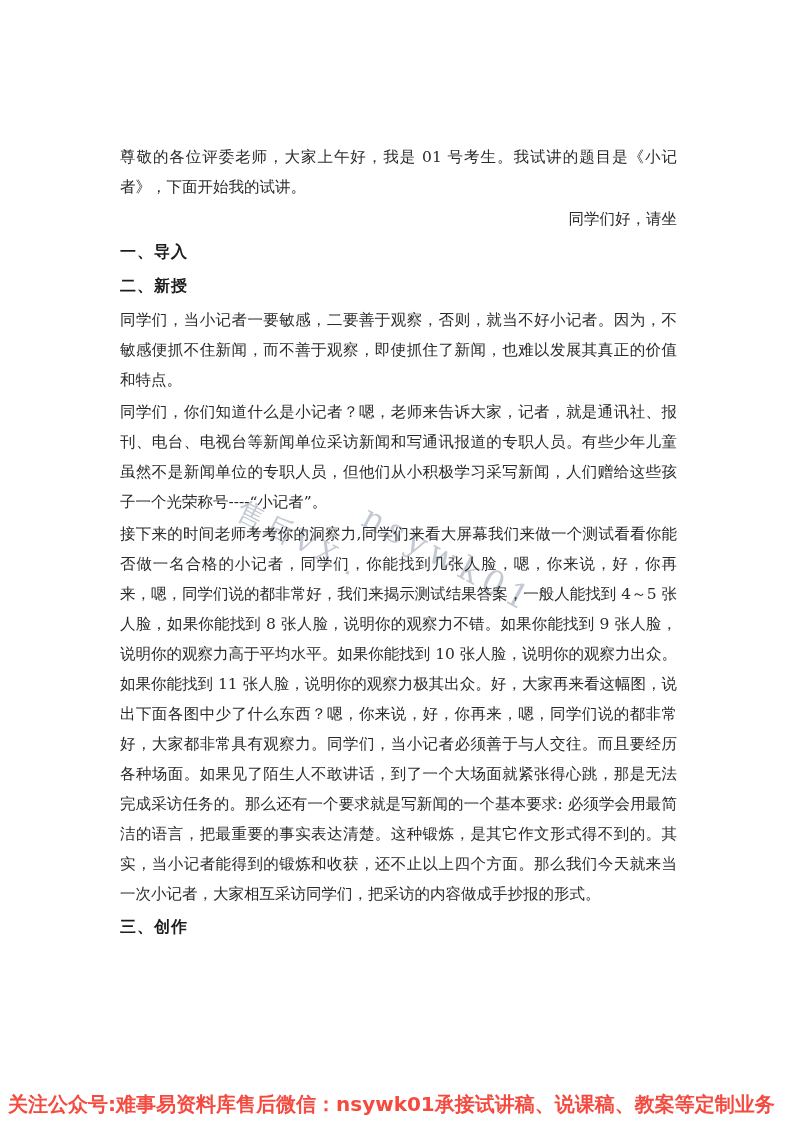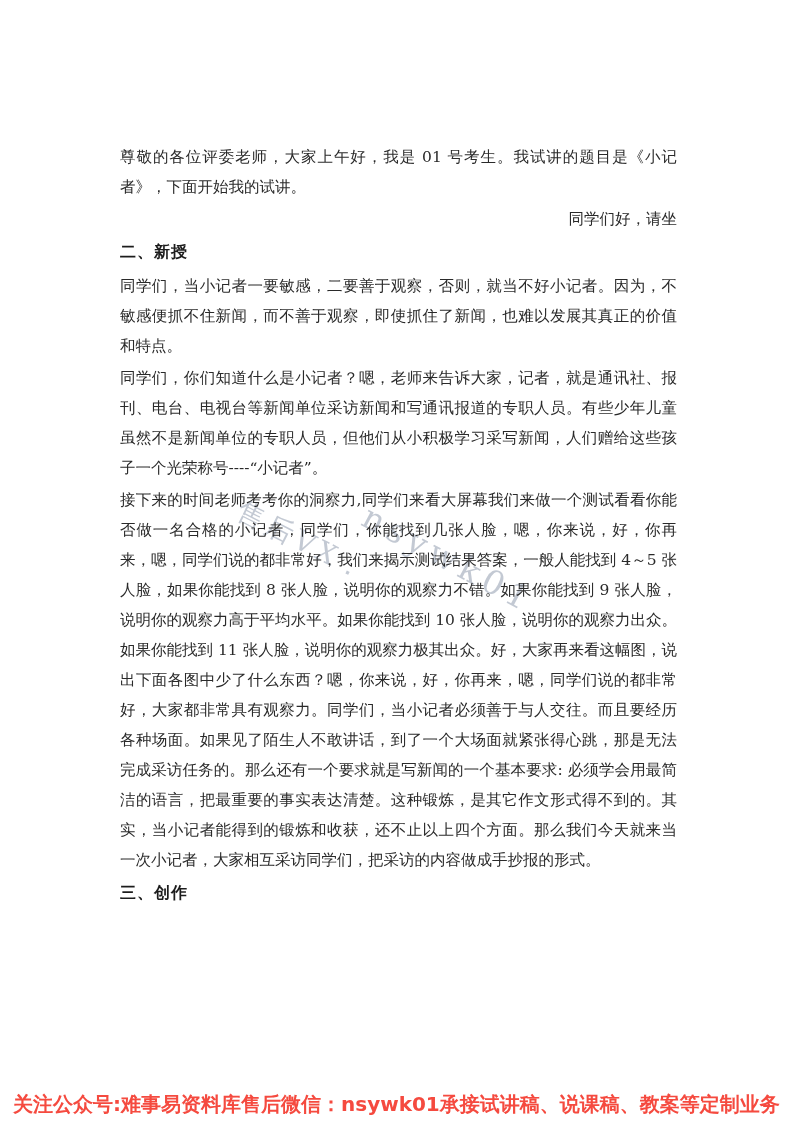--- a/index.html
+++ b/index.html
@@ -58,45 +58,45 @@
     color: #1c1c1c;
     text-align: left;
     letter-spacing: 1px;
   }
   
   .footer {
     position: absolute;
     left: 0; top: 1091px;
     width: 689px;
     box-sizing: border-box;
-    padding: 0 1px;
+    padding: 0 8px;
     display: flex;
     justify-content: space-between;
     align-items: baseline;
     font-family: "DejaVu Sans", sans-serif;
     font-weight: bold;
     font-size: 20px;
     color: #f54a3f;
     white-space: nowrap;
-    margin-left: 12px;
   }
 </style>
 </head>
 <body>
 
 <div class="page">
 
   <div class="watermark">
     <span class="wm-cn">售后VX．</span>
     <span class="wm-en">nsywk01</span>
   </div>
 
   <div class="content">
     <p>尊敬的各位评委老师，大家上午好，我是 01 号考生。我试讲的题目是《小记者》，下面开始我的试讲。</p>
     <p class="short">同学们好，请坐</p>
+    <p class="hd">一、导入</p>
     <p class="hd">二、新授</p>
     <p>同学们，当小记者一要敏感，二要善于观察，否则，就当不好小记者。因为，不敏感便抓不住新闻，而不善于观察，即使抓住了新闻，也难以发展其真正的价值和特点。</p>
     <p>同学们，你们知道什么是小记者？嗯，老师来告诉大家，记者，就是通讯社、报刊、电台、电视台等新闻单位采访新闻和写通讯报道的专职人员。有些少年儿童虽然不是新闻单位的专职人员，但他们从小积极学习采写新闻，人们赠给这些孩子一个光荣称号----“小记者”。</p>
     <p>接下来的时间老师考考你的洞察力,同学们来看大屏幕我们来做一个测试看看你能否做一名合格的小记者，同学们，你能找到几张人脸，嗯，你来说，好，你再来，嗯，同学们说的都非常好，我们来揭示测试结果答案，一般人能找到 4～5 张人脸，如果你能找到 8 张人脸，说明你的观察力不错。如果你能找到 9 张人脸，说明你的观察力高于平均水平。如果你能找到 10 张人脸，说明你的观察力出众。如果你能找到 11 张人脸，说明你的观察力极其出众。好，大家再来看这幅图，说出下面各图中少了什么东西？嗯，你来说，好，你再来，嗯，同学们说的都非常好，大家都非常具有观察力。同学们，当小记者必须善于与人交往。而且要经历各种场面。如果见了陌生人不敢讲话，到了一个大场面就紧张得心跳，那是无法完成采访任务的。那么还有一个要求就是写新闻的一个基本要求: 必须学会用最简洁的语言，把最重要的事实表达清楚。这种锻炼，是其它作文形式得不到的。其实，当小记者能得到的锻炼和收获，还不止以上四个方面。那么我们今天就来当一次小记者，大家相互采访同学们，把采访的内容做成手抄报的形式。</p>
     <p class="hd">三、创作</p>
   </div>
 
   <div class="footer">
     <span>关注公众号:难事易资料库</span>
     <span>售后微信：nsywk01</span>

